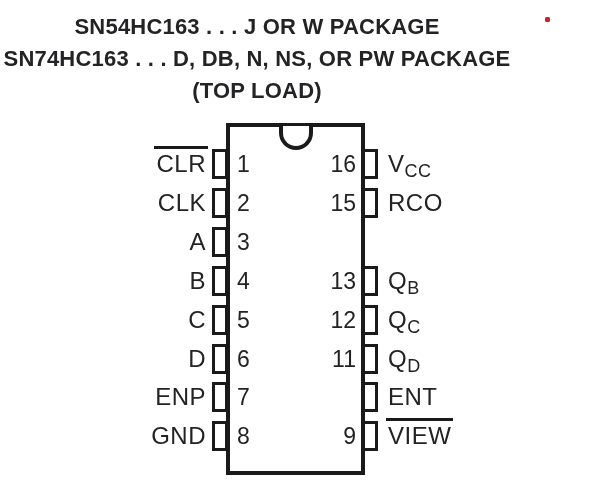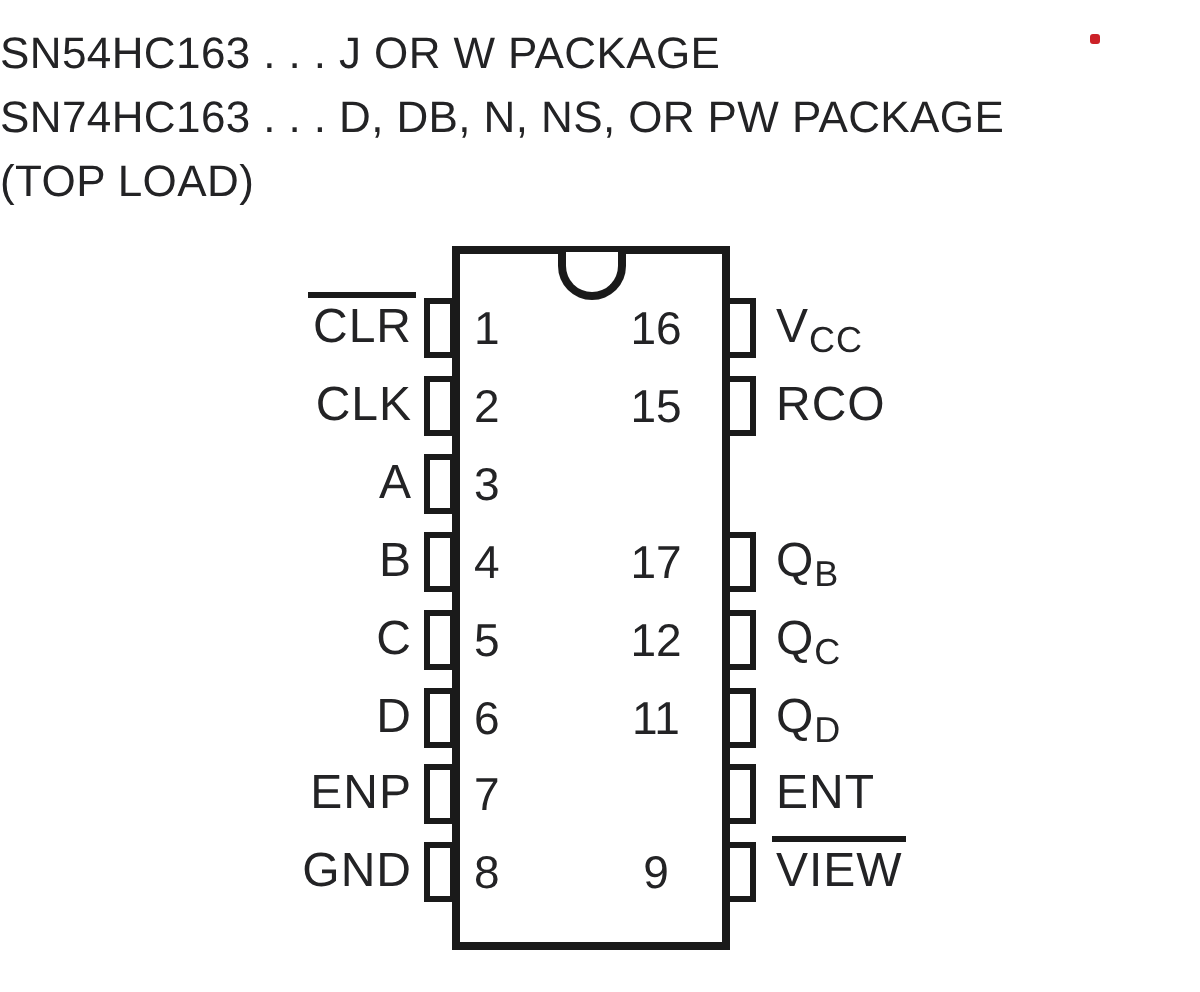--- a/index.html
+++ b/index.html
@@ -5,21 +5,21 @@
   html,body { margin:0; padding:0; background:#fff; }
   .frame {
     position:relative; width:600px; height:496px;
     background:var(--background,#fff);
     font-family:"Liberation Sans","DejaVu Sans",sans-serif;
     color:var(--ink,#232325);
     overflow:hidden;
   }
   .header {
     position:absolute; left:0; top:11px; width:514px;
-    text-align:left; font-weight:normal; font-size:22px; line-height:32px;
+    text-align:center; font-weight:bold; font-size:22px; line-height:32px;
     letter-spacing:0.2px; white-space:nowrap;
   }
   .header div { height:32px; }
   .marker-dot {
     position:absolute; left:545px; top:17px; width:5px; height:5px;
     background:var(--marker,#cc2128); border-radius:1.5px;
   }
   .ic-body {
     position:absolute; left:226px; top:123px; width:131px; height:344px;
     border:4px solid var(--line,#1a1a1a); background:#fff;
@@ -35,21 +35,21 @@
     position:absolute; top:0; width:10px; height:24px;
     border:3px solid var(--line,#1a1a1a); background:#fff;
   }
   .pbox.l { left:212px; }
   .pbox.r { left:362px; }
   .pnum {
     position:absolute; top:0; height:30px; line-height:30px;
     font-size:23px;
   }
   .pnum.l { left:237px; width:50px; text-align:left; }
-  .pnum.r { left:300px; width:56px; text-align:center; }
+  .pnum.r { left:300px; width:56px; text-align:right; }
   .plabel {
     position:absolute; top:-1px; height:32px; line-height:32px;
     font-size:24px; letter-spacing:0.5px; white-space:nowrap;
   }
   .plabel.l { left:0; width:206px; text-align:right; }
   .plabel.r { left:388px; }
   .sub { font-size:18px; position:relative; top:5px; letter-spacing:0.5px; }
   .ovl { position:relative; display:inline-block; }
   .ovl::before {
     content:""; position:absolute; left:-2px; right:-2px; top:-2px; height:3px;
@@ -118,21 +118,21 @@
     <div class="pnum r">16</div>
     <div class="pbox r"></div>
     <div class="plabel r"><span>V</span><span class="sub">CC</span></div>
   </div>
   <div class="pin-row" style="top:188px">
     <div class="pnum r">15</div>
     <div class="pbox r"></div>
     <div class="plabel r"><span>RCO</span><span class="sub"></span></div>
   </div>
   <div class="pin-row" style="top:266px">
-    <div class="pnum r">17</div>
+    <div class="pnum r">13</div>
     <div class="pbox r"></div>
     <div class="plabel r"><span>Q</span><span class="sub">B</span></div>
   </div>
   <div class="pin-row" style="top:305px">
     <div class="pnum r">12</div>
     <div class="pbox r"></div>
     <div class="plabel r"><span>Q</span><span class="sub">C</span></div>
   </div>
   <div class="pin-row" style="top:344px">
     <div class="pnum r">11</div>

